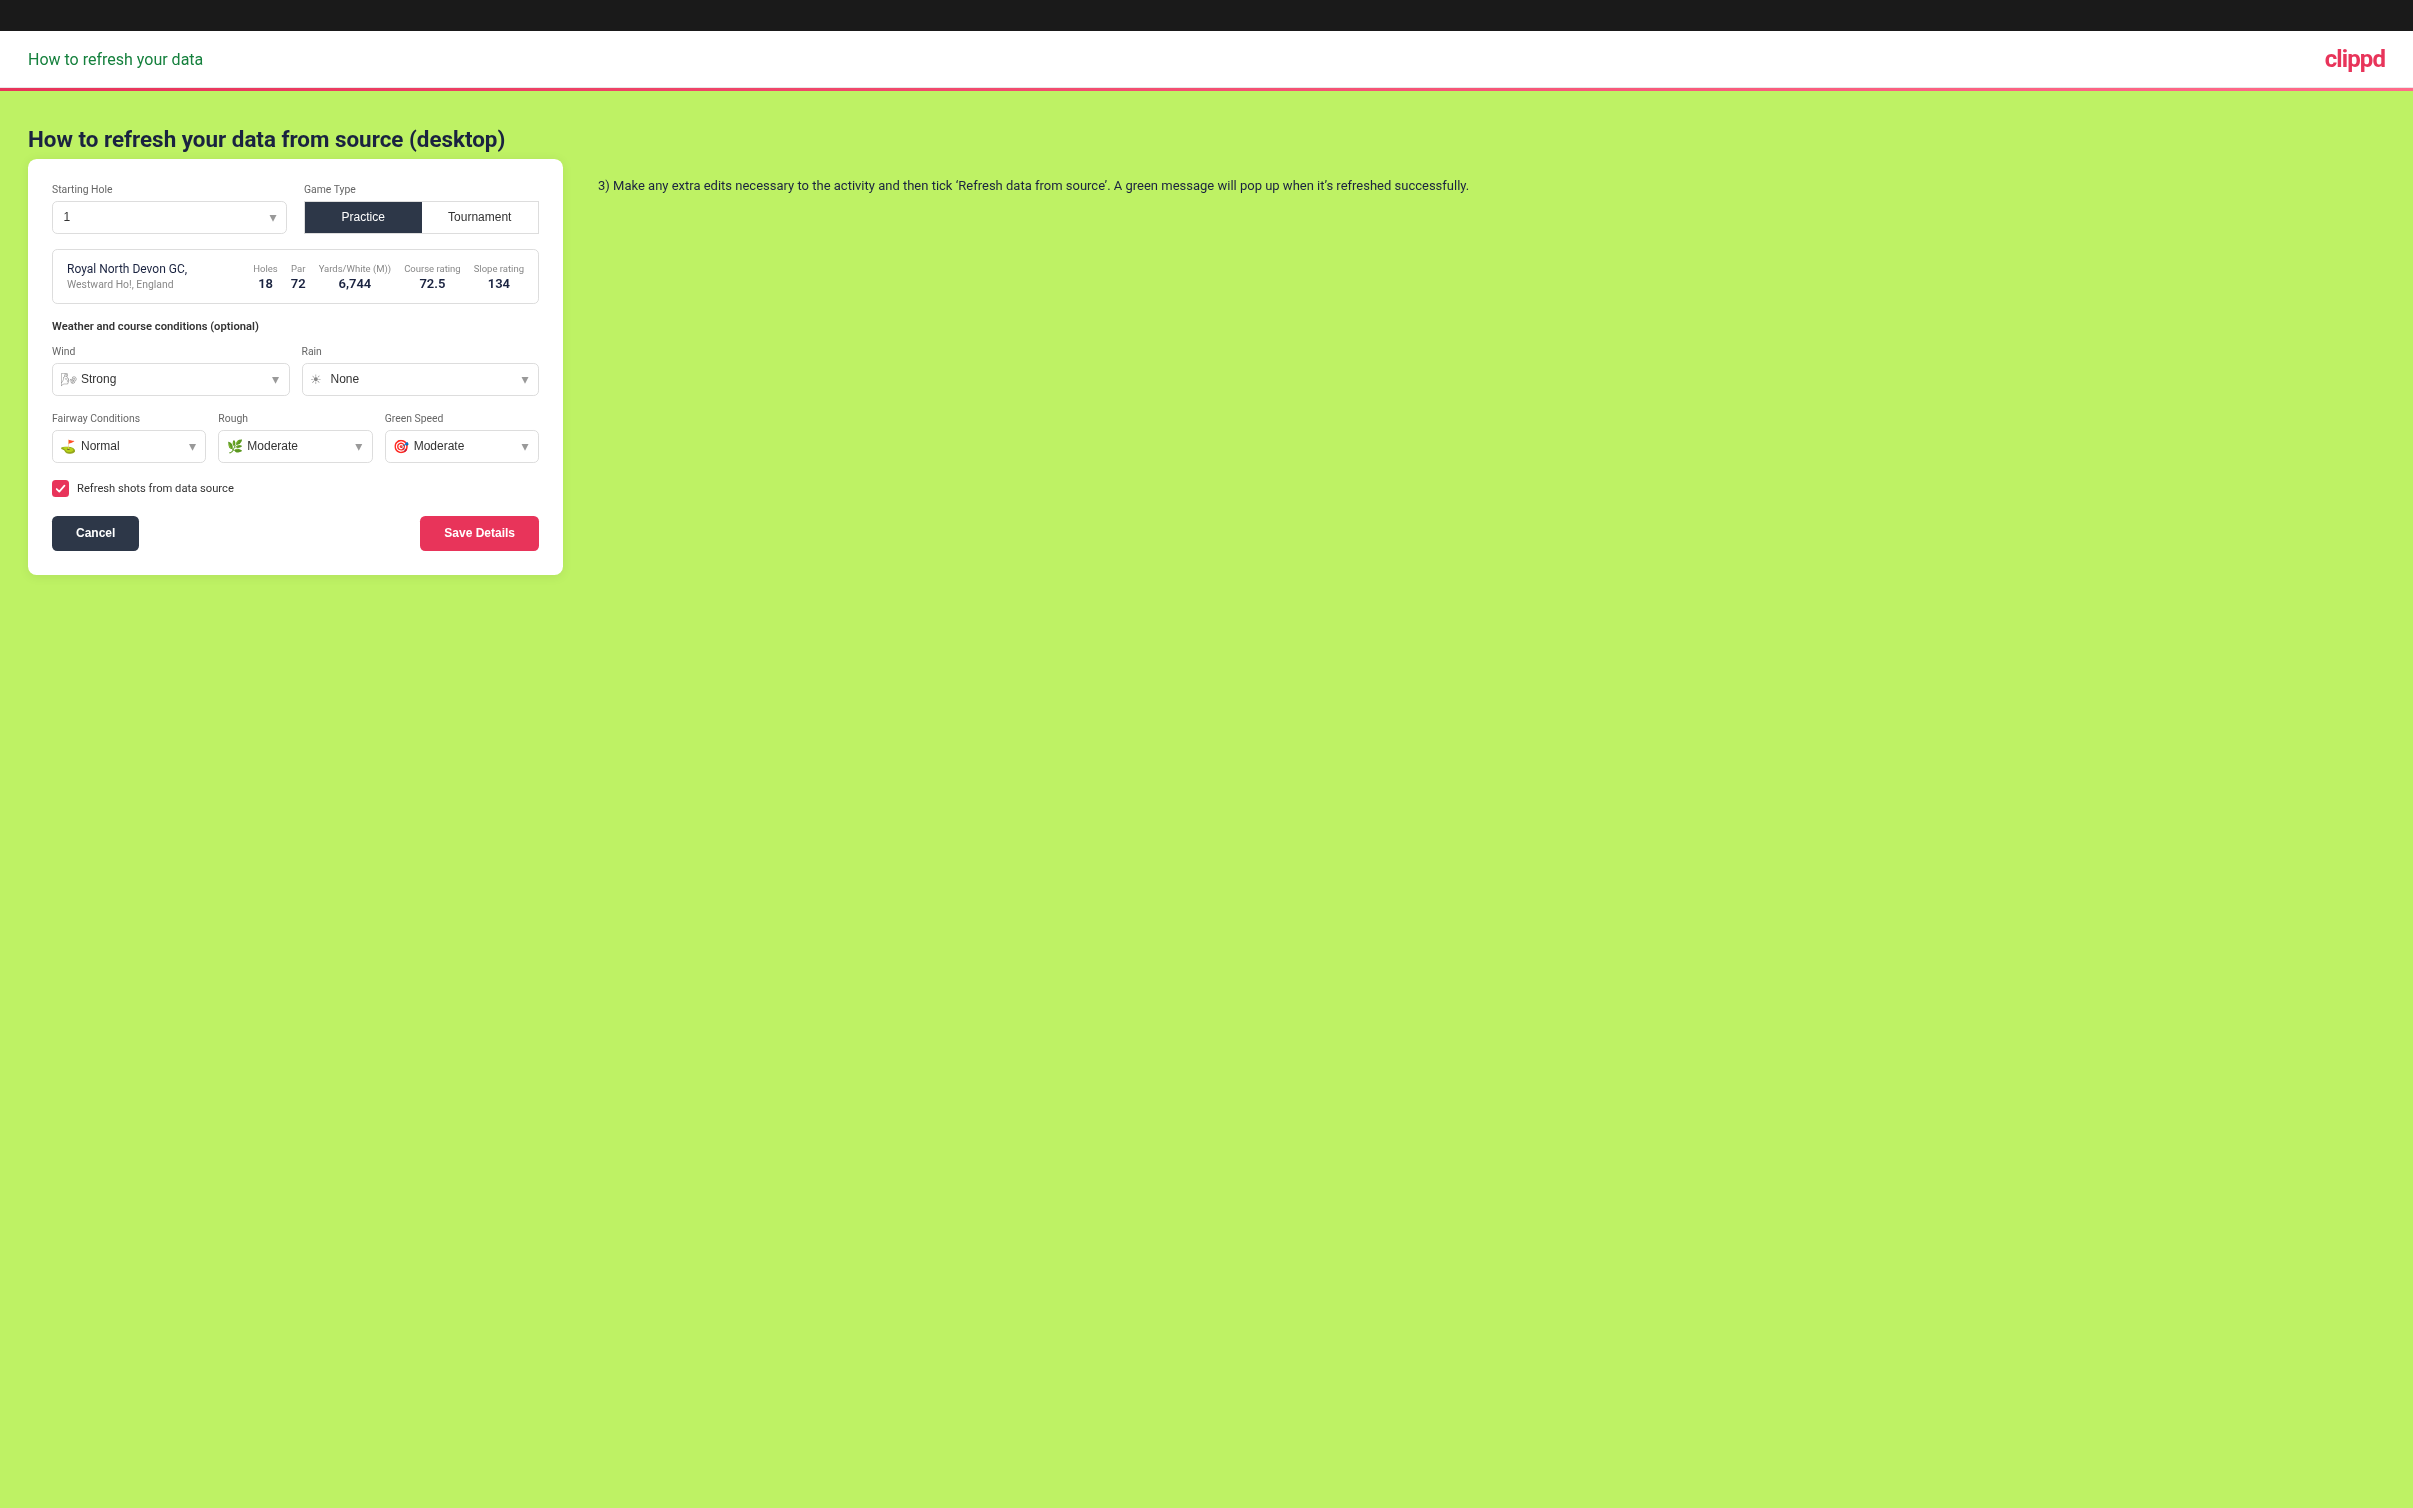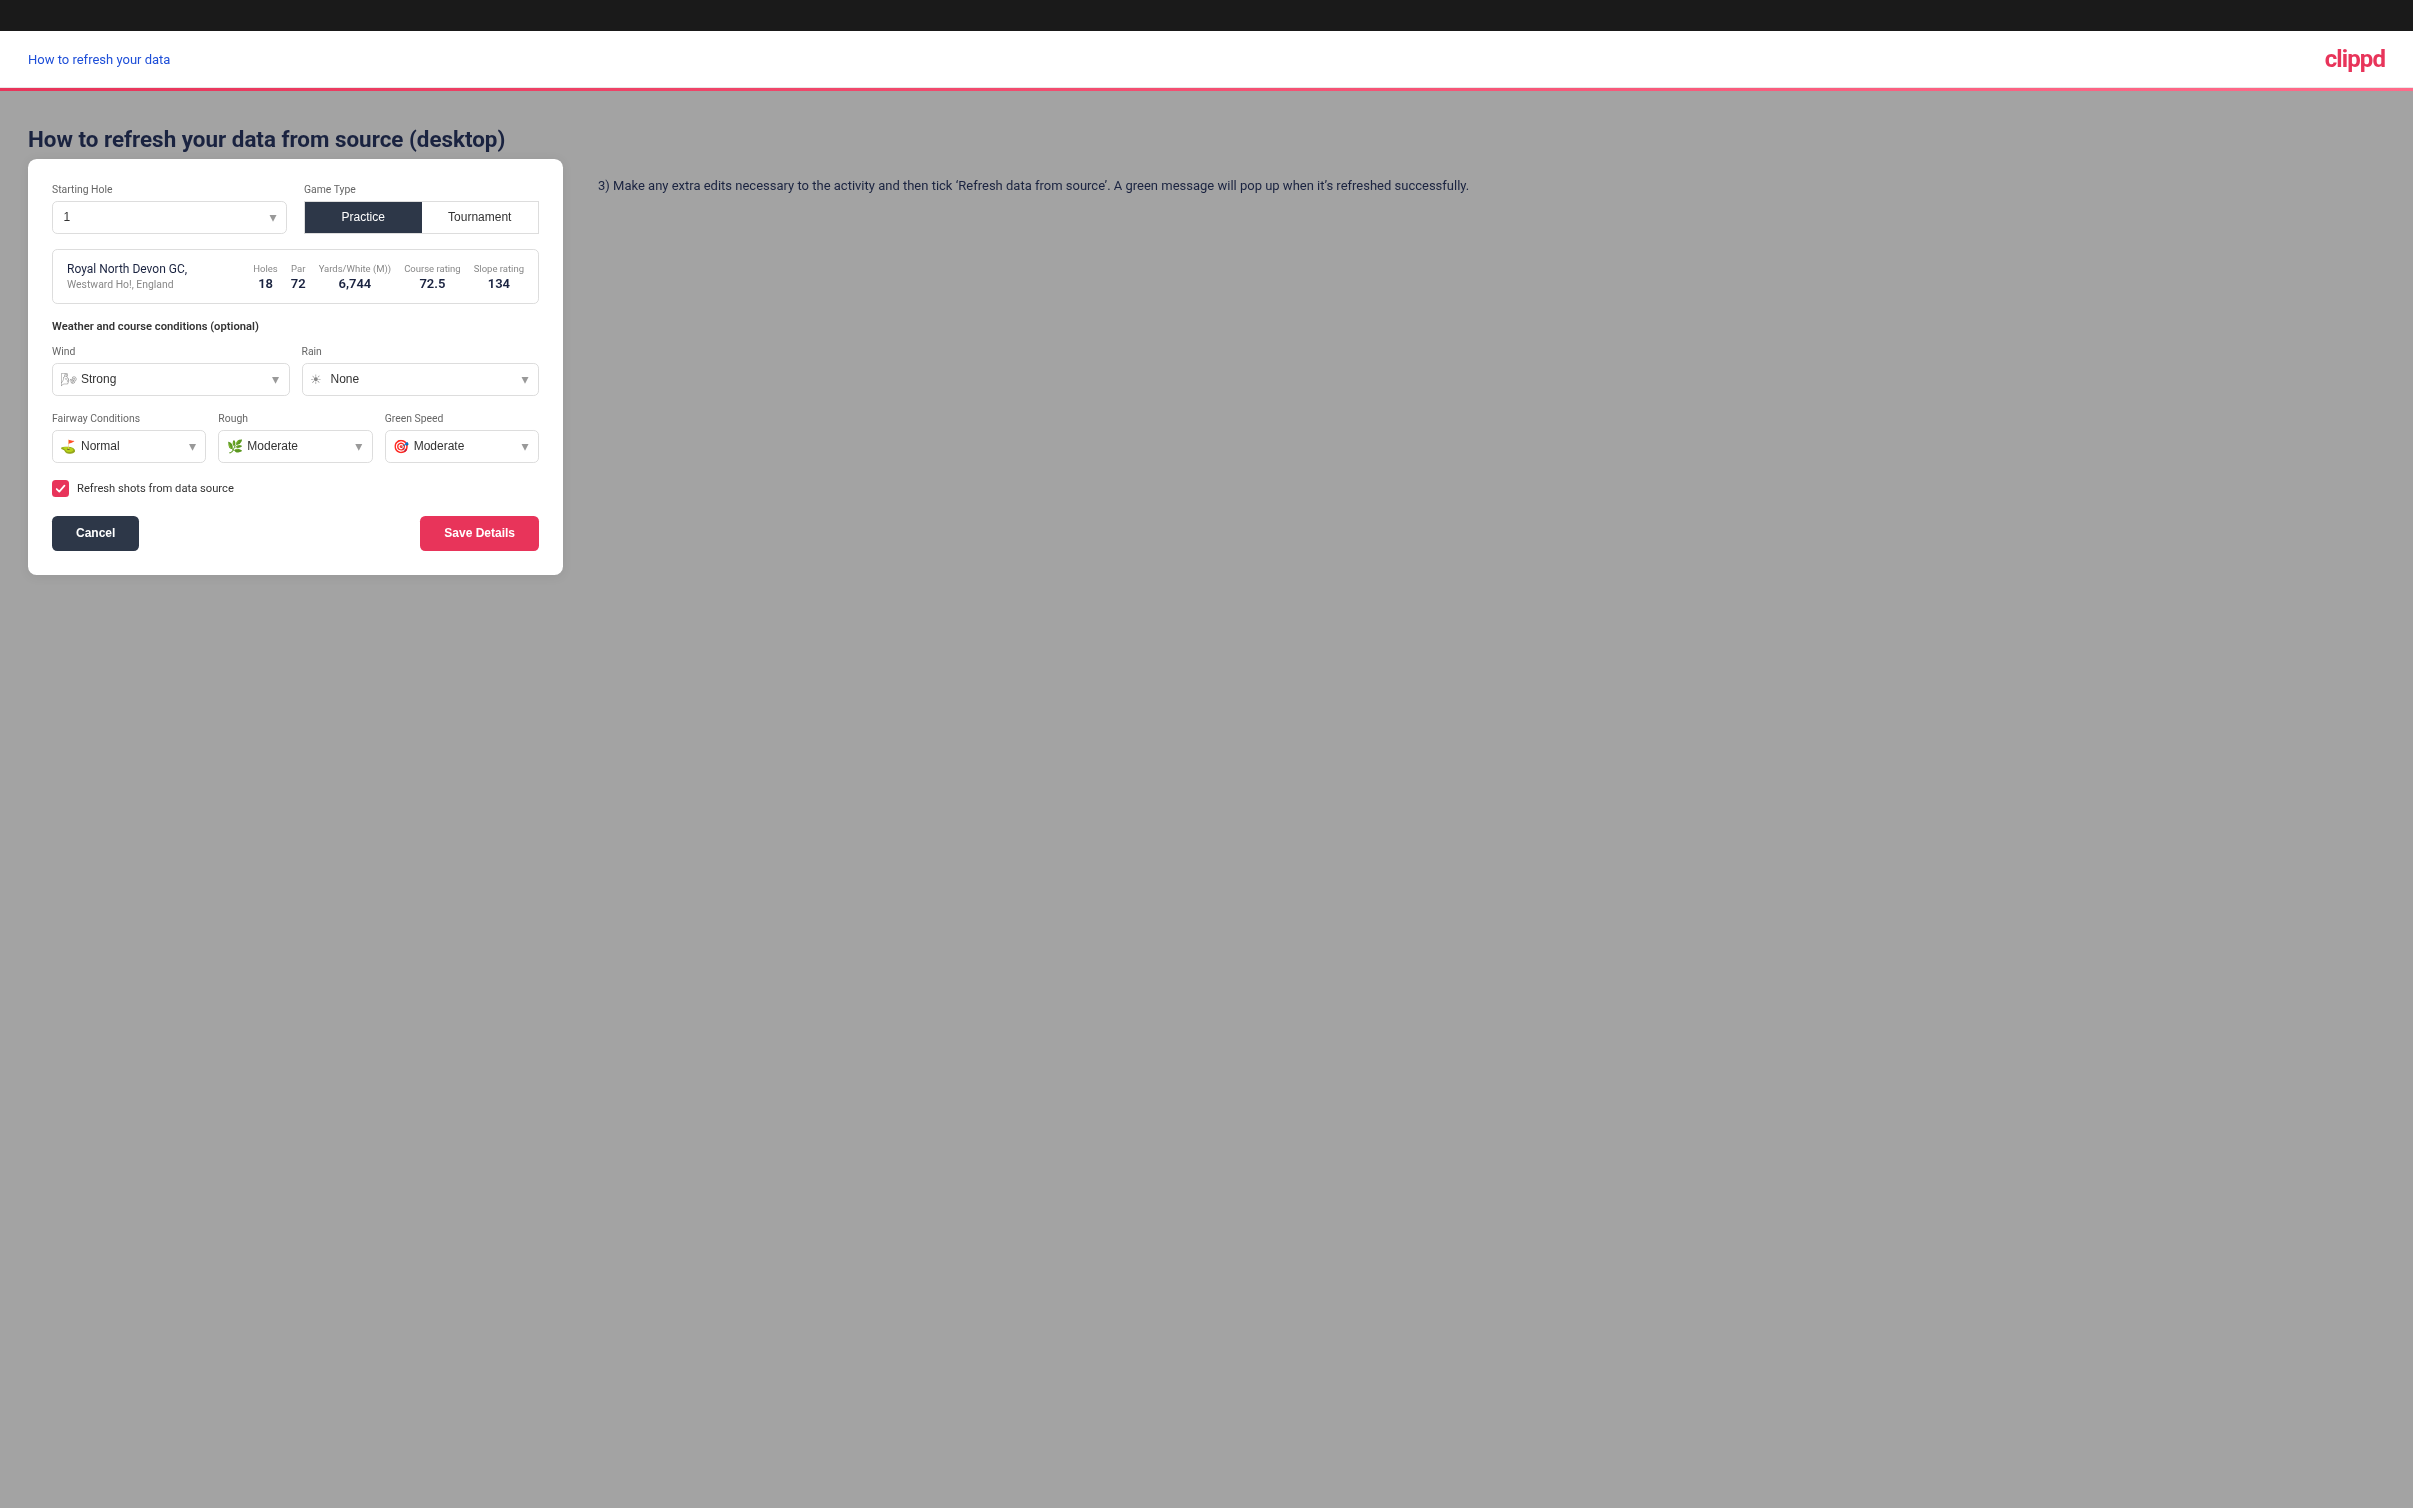--- a/index.html
+++ b/index.html
@@ -14,36 +14,36 @@
     }
     .header {
       background: #ffffff;
       padding: 14px 28px;
       display: flex;
       align-items: center;
       justify-content: space-between;
       border-bottom: 1.7px solid #e8e8e8;
     }
     .header-title {
-      font-size: 13px;
-      color: #1d4ed8;
+      font-size: 16px;
+      color: #15803d;
     }
     .logo {
       font-size: 24px;
       font-weight: 700;
       color: #e8345a;
       letter-spacing: -0.9px;
     }
     .header-divider {
       height: 2.6px;
       background: linear-gradient(to right, #e8345a, #ff6b8a);
       width: 100%;
     }
     .main-content {
-      background: #a3a3a3;
+      background: #bef264;
       min-height: calc(100vh - 31px - 59px);
       padding: 35px 28px 35px 28px;
     }
     .page-title {
       font-size: 22.4px;
       font-weight: 700;
       color: #1a2340;
       margin-bottom: 7px;
     }
     .page-subtitle {

